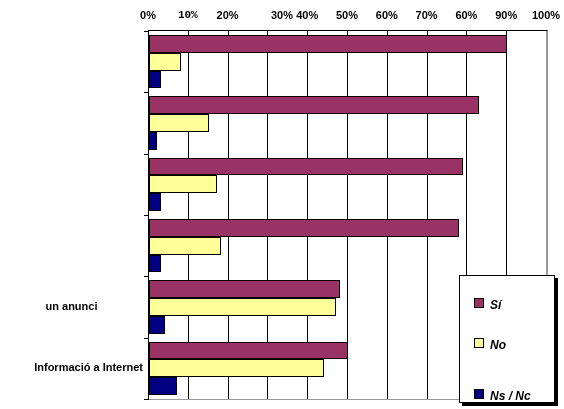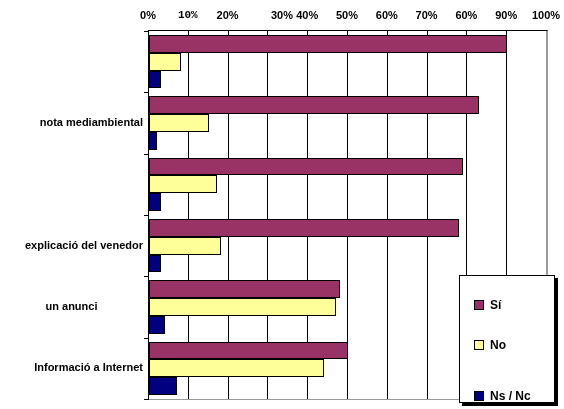--- a/index.html
+++ b/index.html
@@ -120,21 +120,21 @@
     background: #ffffff;
     border: 1px solid #000000;
     box-sizing: border-box;
     box-shadow: 3px 3px 0 0 #000000;
   }
   .legend-item {
     position: absolute;
     left: 14px;
     height: 14px;
     display: flex;
-    align-items: center;
+    font-style: italic;
   }
   .legend-swatch {
     width: 10px;
     height: 10px;
     border: 1px solid #000000;
     box-sizing: border-box;
     margin-right: 6px;
     flex: 0 0 auto;
   }
   .legend-swatch.series-si   { background: #993366; }
@@ -160,26 +160,20 @@
       <div class="xtick-label" style="left: 307.2px;">40%</div>
       <div class="xtick-label" style="left: 347px;">50%</div>
       <div class="xtick-label" style="left: 386.8px;">60%</div>
       <div class="xtick-label" style="left: 426.6px;">70%</div>
       <div class="xtick-label" style="left: 466.4px;">60%</div>
       <div class="xtick-label" style="left: 506.2px;">90%</div>
       <div class="xtick-label" style="left: 546px;">100%</div>
     </div>
 
   <div id="cat-labels">
-      <div class="cat-label-box" style="top: 61.3333px; height: 61.3333px;">
-        <span>nota mediambiental</span>
-      </div>
-      <div class="cat-label-box" style="top: 184px; height: 61.3333px;">
-        <span>explicació del venedor</span>
-      </div>
       <div class="cat-label-box" style="top: 245.333px; height: 61.3333px; justify-content: center;">
         <span>un anunci</span>
       </div>
       <div class="cat-label-box" style="top: 306.667px; height: 61.3333px;">
         <span>Informació a Internet</span>
       </div>
     </div>
 
   <div id="plot-area">
       <div class="gridline" style="left: 38.8px;"></div>

